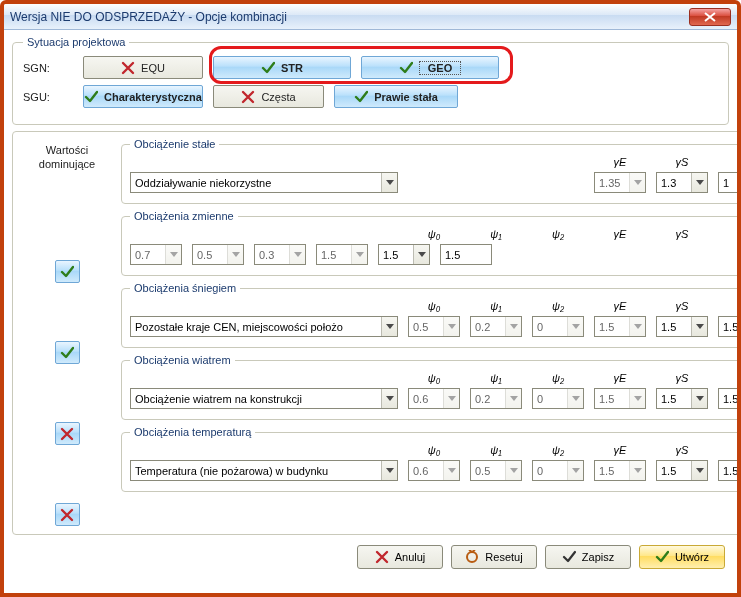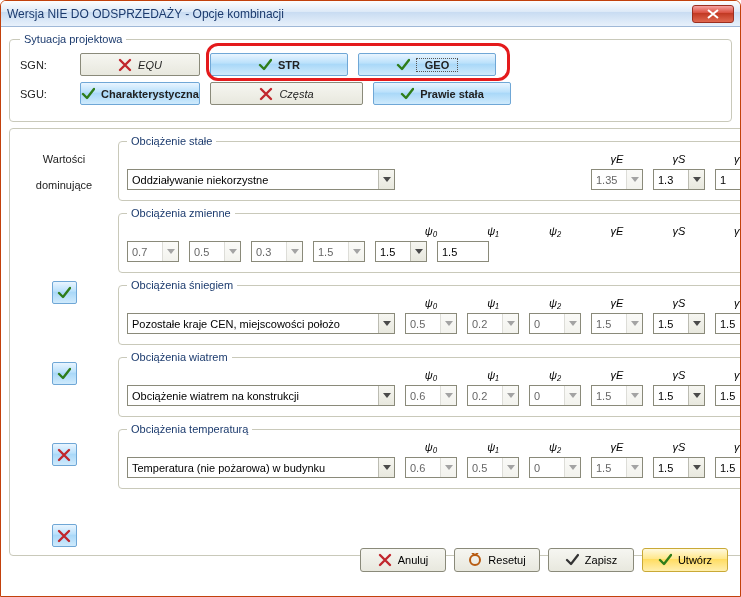--- a/index.html
+++ b/index.html
@@ -1,35 +1,35 @@
 <!DOCTYPE html>
 <html><head>
 <meta charset="utf-8">
 <style>
 * { box-sizing: border-box; font-family: Tahoma, sans-serif; font-size: 11px; }
 body { margin: 0; background: #fff; }
-.window { width: 741px; height: 597px; border: 1px solid #c2410c; border-radius: 6px 6px 0 0; overflow: hidden; position: relative; }
+.window { width: 741px; height: 597px; border: 4px solid #c2410c; border-radius: 6px 6px 0 0; overflow: hidden; position: relative; }
 .titlebar { height: 26px; background: linear-gradient(#fdfefe,#dbe8f7 45%,#c9dcf2 46%,#e8f1fb); display: flex; align-items: center; padding: 0 6px; border-bottom: 1px solid #9fb8d7; }
 .titlebar .title { color: #1c3b6e; font-size: 12px; }
 .titlebar .spacer { flex: 1; }
 .close-btn { width: 42px; height: 18px; border-radius: 3px; background: linear-gradient(#f5a2a2,#d94b3a 45%,#c13923 46%,#e06850); border: 1px solid #9b2f20; color: #fff; display: flex; align-items: center; justify-content: center; font-weight: bold; font-size: 10px; }
 .content { padding: 6px 8px 8px 8px; }
 fieldset { border: 1px solid #c9c9ba; border-radius: 4px; margin: 0 0 6px 0; padding: 8px 10px 10px 10px; }
 legend { color: #1c3b6e; padding: 0 4px; }
 .row { display: flex; align-items: center; gap: 10px; margin-bottom: 6px; }
 .lbl { width: 50px; text-align: left; color: #222; }
 .tbtn { height: 23px; border: 1px solid #8a8a7a; border-radius: 2px; display: inline-flex; align-items: center; justify-content: center; padding: 0 10px; gap: 6px; cursor: pointer; }
 .tbtn .icon { width: 14px; height: 14px; display: flex; align-items: center; justify-content: center; }
-.tbtn.gray { background: linear-gradient(#f6f6f1,#e8e8de); font-style: italic; }
+.tbtn.gray { background: linear-gradient(#f6f6f1,#e8e8de); }
 .tbtn.blue { background: linear-gradient(#e9f5ff,#b9e0fb 45%,#a7d7f8 46%,#cfeafc); border-color:#6fa7d6;font-weight:bold; }
 .tbtn .txt { color: #222; }
 .red-highlight { position: absolute; border: 3px solid #e41a1c; border-radius: 12px; pointer-events: none; }
 .dom-area { display: flex; gap: 8px; }
 .left-col { width: 92px; display: flex; flex-direction: column; align-items: center; padding-top: 6px; }
-.left-col .caption { text-align: right; color: #222; margin-bottom: 2px; margin-top: 12px; }
+.left-col .caption { text-align: right; color: #222; margin-bottom: 2px; }
 .right-col { flex: 1; }
 fieldset.inner { margin-bottom: 6px; padding: 6px 8px 10px 8px; }
 .headers { display: flex; gap: 10px; }
 .headers .filler { flex: 1; }
 .hcell { width: 52px; text-align: center; font-style: italic; }
 .combo { height: 21px; border: 1px solid #8a8a7a; background: #fff; display: inline-flex; align-items: center; padding: 0 4px; position: relative; }
 .combo .arrow { position: absolute; right: 0; top: 0; bottom: 0; width: 16px; border-left: 1px solid #bcbcb2; background: linear-gradient(#f6f6f1,#e8e8de); display: flex; align-items: center; justify-content: center; }
 .combo .arrow svg { width: 8px; height: 6px; }
 .combo.disabled .arrow { opacity: .5; }
 .valrow { display: flex; align-items: center; gap: 10px; margin-top: 4px; }
@@ -118,29 +118,29 @@
       <div class="row">
         <div class="lbl">SGU:</div>
         <div class="tbtn blue" style="width:120px">
           <span class="icon">
               <svg width="14" height="14">
                 <use href="#i-check"></use>
               </svg>
             </span>
           <span class="txt">Charakterystyczna</span>
         </div>
-        <div class="tbtn gray" style="width:153px">
+        <div class="tbtn gray" style="width:111px">
           <span class="icon">
               <svg width="14" height="14">
                 <use href="#i-cross"></use>
               </svg>
             </span>
           <span class="txt">Częsta</span>
         </div>
-        <div class="tbtn blue" style="width:138px">
+        <div class="tbtn blue" style="width:124px">
           <span class="icon">
               <svg width="14" height="14">
                 <use href="#i-check"></use>
               </svg>
             </span>
           <span class="txt">Prawie stała</span>
         </div>
       </div>
     </fieldset>
 

